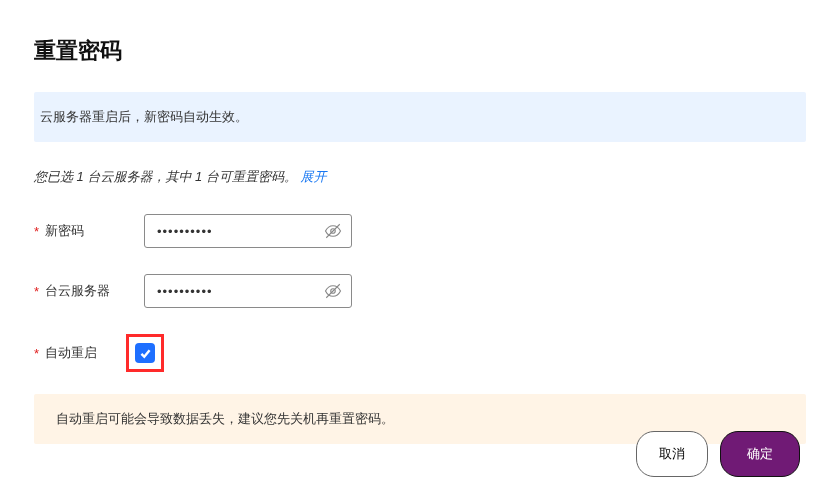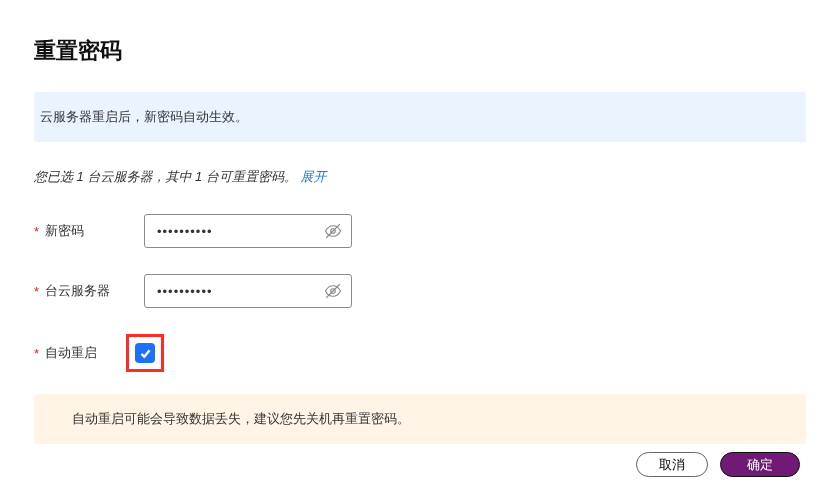--- a/index.html
+++ b/index.html
@@ -30,25 +30,25 @@
     border: 3px solid #ff2a2a; padding: 6px; display: inline-flex; align-items: center; justify-content: center;
     margin-right: 6px; margin-left: -4px;
   }
   .checkbox {
     width: 20px; height: 20px; border-radius: 4px; background: #1e6fff;
     display: flex; align-items: center; justify-content: center; cursor: pointer;
   }
   .checkbox svg { width: 13px; height: 13px; stroke: #fff; stroke-width: 3; fill: none; }
   .auto-text { font-size: 13px; color: #333; }
   .warn-banner {
-    background: #fff4e6; border-radius: 2px; padding: 16px 38px; font-size: 13px; color: #333; margin-bottom: 2px;
+    background: #fff4e6; border-radius: 2px; padding: 16px 22px; font-size: 13px; color: #333; margin-bottom: 2px;
   }
   .footer { position: absolute; right: 40px; bottom: 24px; display: flex; gap: 12px; }
   .btn {
-    height: 25px; padding: 0 22px; border-radius: 18px; font-size: 13px; cursor: pointer;
+    height: 46px; padding: 0 22px; border-radius: 18px; font-size: 13px; cursor: pointer;
     display: inline-flex; align-items: center; justify-content: center; border: 1px solid #666; background: #fff;
   }
   .btn-primary { background: #701a75; color: #fff; border: 1px solid #111; padding: 0 26px; font-family: Liberation Mono, monospace; }
 </style>
 </head>
 <body>
 
 <div class="modal">
 
   <div class="close-btn">

